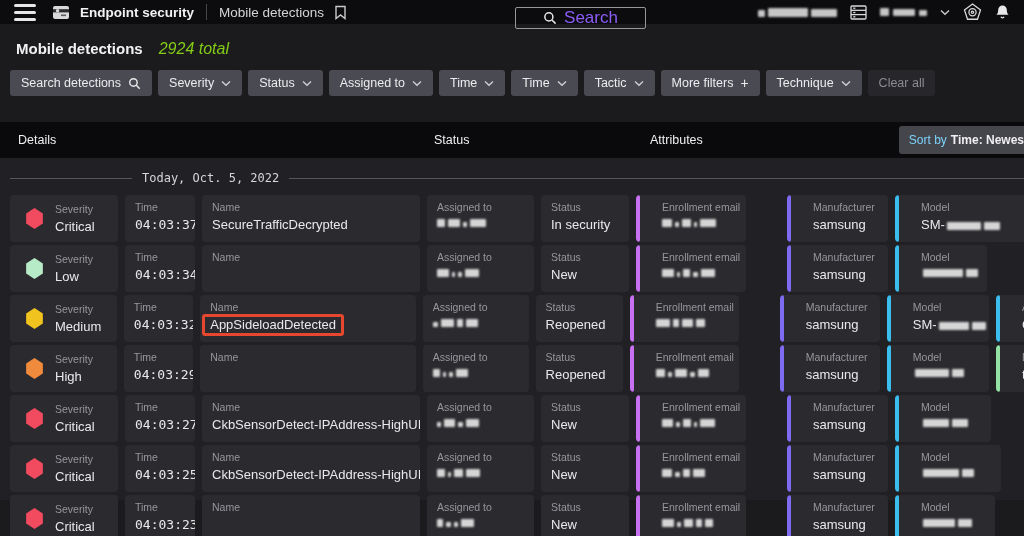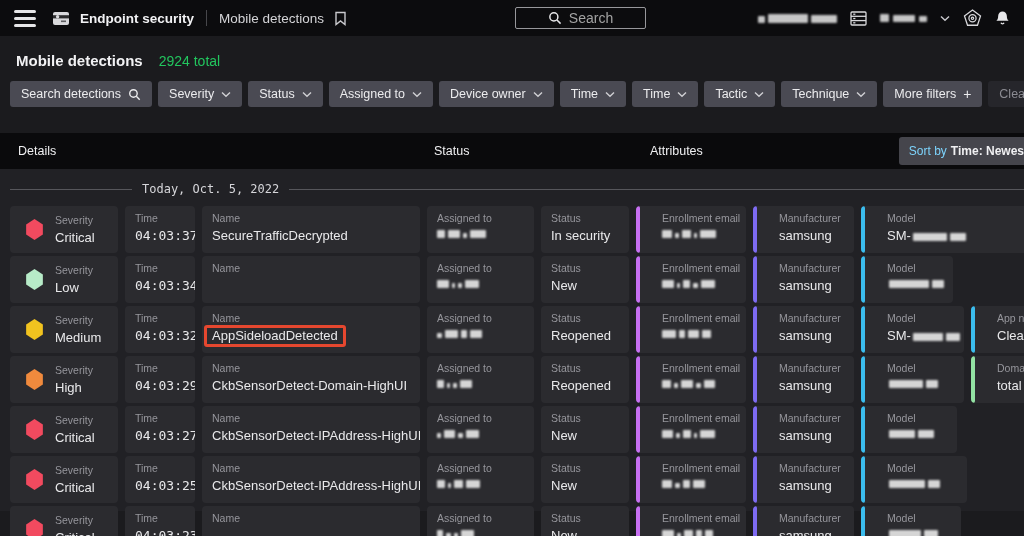--- a/index.html
+++ b/index.html
@@ -5,42 +5,42 @@
   * { margin:0; padding:0; box-sizing:border-box; }
   html,body { background:#1b1b1e; }
   body {
     width:1024px; height:536px; overflow:hidden; position:relative;
     font-family:"Liberation Sans", sans-serif; color:#ededef;
     -webkit-font-smoothing:antialiased;
   }
   svg { display:block; }
 
   
-  .topbar { height:36px; background:#0c0c0e; display:flex; align-items:center; padding:0 14px; position:relative; }
+  .topbar { height:24px; background:#0c0c0e; display:flex; align-items:center; padding:0 14px; position:relative; }
   .hamburger { width:22px; display:flex; flex-direction:column; gap:4px; cursor:pointer; margin-right:16px; }
   .hamburger i { display:block; height:3px; background:#e6e6e8; border-radius:1.5px; }
   .appicon { margin-right:10px; }
   .product { font-weight:bold; font-size:13.5px; color:#f2f2f4; }
   .tb-div { width:1px; height:16px; background:#47474b; margin:0 12px; }
   .pagename { font-size:13.5px; color:#d4d4d7; }
   .bookmark { margin-left:10px; cursor:pointer; }
   .searchbox {
     position:absolute; left:515px; top:7px; width:131px; height:22px;
     border:1px solid #97979b; border-radius:2px; display:flex; align-items:center; justify-content:center; gap:7px; cursor:text;
   }
-  .searchbox span { font-size:14px; color:#a3a3a3; }
+  .searchbox span { font-size:17px; color:#8b5cf6; }
   .tb-right { margin-left:auto; display:flex; align-items:center; gap:13px; }
   .redact { display:flex; align-items:flex-end; gap:3px; filter:blur(1.3px); opacity:.92; }
   .redact i { display:block; background:#e4e4e4; border-radius:1px; }
   .tb-redact i { background:#d6d6d6; }
 
   
   .pagehead { display:flex; align-items:baseline; gap:16px; padding:16px 16px 0 16px; }
   .pagehead .ttl { font-size:15px; font-weight:bold; color:#f2f2f4; }
-  .pagehead .total { font-size:14px; color:#22c55e; }
+  .pagehead .total { font-size:16px; color:#84cc16;font-style:italic; }
 
   
   .filters { display:flex; align-items:center; gap:6px; padding:12px 10px 12px 10px; }
   .fbtn {
     height:26px; background:#4a4a53; border:none; border-radius:3px; color:#ececee;
     font-family:inherit; font-size:12.5px; padding:0 11px; display:flex; align-items:center; gap:7px; cursor:pointer; white-space:nowrap;
   }
   .fbtn.clear { background:#26262b; color:#8b8b92; }
 
   
@@ -71,21 +71,21 @@
   .sev-card { width:108px; display:flex; align-items:center; padding-top:0; }
   .hex { width:19px; height:21px; flex:0 0 19px; margin:0 11px 0 5px;
          clip-path:polygon(50% 0%, 94% 26%, 94% 74%, 50% 100%, 6% 74%, 6% 26%); }
   .time-card { width:70px; }
   .name-card { width:218px; }
   .asg-card { width:107px; }
   .status-card { width:88px; }
   .accent { padding-left:26px; }
   .accent::before { content:""; position:absolute; left:0; top:0; bottom:0; width:4px; border-radius:3px; background:var(--ac,#888); }
   .email-card { width:110px; }
-  .manu-card { width:101px; }
+  .manu-card { width:101px;margin-left:34px; }
   .model-card { width:103px; }
   .model-card.grow { flex:1; margin-right:-8px; }
   .extra-card { flex:1; margin-right:-8px; }
   .cell-redact { margin-top:3px; height:10px; }
   .model-line { display:flex; align-items:center; gap:2px; }
   .hl { display:inline-block; border:3px solid #e5472f; border-radius:3px; padding:0 5px 1px 5px; margin:-3px 0 0 -8px; }
 </style>
 </head>
 <body>
 
@@ -188,53 +188,47 @@
         <polyline points="1,1.5 5,5.3 9,1.5"></polyline>
       </svg>
   </button>
   <button class="fbtn">
     <span>Assigned to</span>
     <svg width="10" height="7" viewBox="0 0 10 7" fill="none" stroke="#cfcfd3" stroke-width="1.4">
         <polyline points="1,1.5 5,5.3 9,1.5"></polyline>
       </svg>
   </button>
   <button class="fbtn">
-    <span>Device owner</span>
-    <svg width="10" height="7" viewBox="0 0 10 7" fill="none" stroke="#cfcfd3" stroke-width="1.4">
-        <polyline points="1,1.5 5,5.3 9,1.5"></polyline>
-      </svg>
-  </button>
-  <button class="fbtn">
     <span>Time</span>
     <svg width="10" height="7" viewBox="0 0 10 7" fill="none" stroke="#cfcfd3" stroke-width="1.4">
         <polyline points="1,1.5 5,5.3 9,1.5"></polyline>
       </svg>
   </button>
   <button class="fbtn">
     <span>Time</span>
     <svg width="10" height="7" viewBox="0 0 10 7" fill="none" stroke="#cfcfd3" stroke-width="1.4">
         <polyline points="1,1.5 5,5.3 9,1.5"></polyline>
       </svg>
   </button>
   <button class="fbtn">
     <span>Tactic</span>
     <svg width="10" height="7" viewBox="0 0 10 7" fill="none" stroke="#cfcfd3" stroke-width="1.4">
         <polyline points="1,1.5 5,5.3 9,1.5"></polyline>
       </svg>
   </button>
   <button class="fbtn">
+    <span>More filters</span>
+    <span style="font-size:14px">+</span>
+  </button>
+
+  <button class="fbtn">
     <span>Technique</span>
     <svg width="10" height="7" viewBox="0 0 10 7" fill="none" stroke="#cfcfd3" stroke-width="1.4">
         <polyline points="1,1.5 5,5.3 9,1.5"></polyline>
       </svg>
-  </button>
-
-  <button class="fbtn">
-    <span>More filters</span>
-    <span style="font-size:14px">+</span>
   </button>
   <button class="fbtn clear">
     <span>Clear all</span>
 
   </button>
 </div>
 
 <div class="listhead">
   <span class="h-details">Details</span>
   <span class="h-status">Status</span>
@@ -428,21 +422,20 @@
         <div class="lbl">Severity</div>
         <div class="val">High</div>
       </div>
     </div>
     <div class="card time-card">
       <div class="lbl">Time</div>
       <div class="val mono">04:03:29</div>
     </div>
     <div class="card name-card">
       <div class="lbl">Name</div>
-      <div class="val"><span>CkbSensorDetect-Domain-HighUI</span></div>
     </div>
     <div class="card asg-card">
       <div class="lbl">Assigned to</div>
       <div class="redact cell-redact asg-redact">
             <i style="width: 7px; height: 8px;"></i>
             <i style="width: 3px; height: 5px;"></i>
             <i style="width: 4px; height: 5px;"></i>
             <i style="width: 12px; height: 8px;"></i>
           </div>
     </div>

